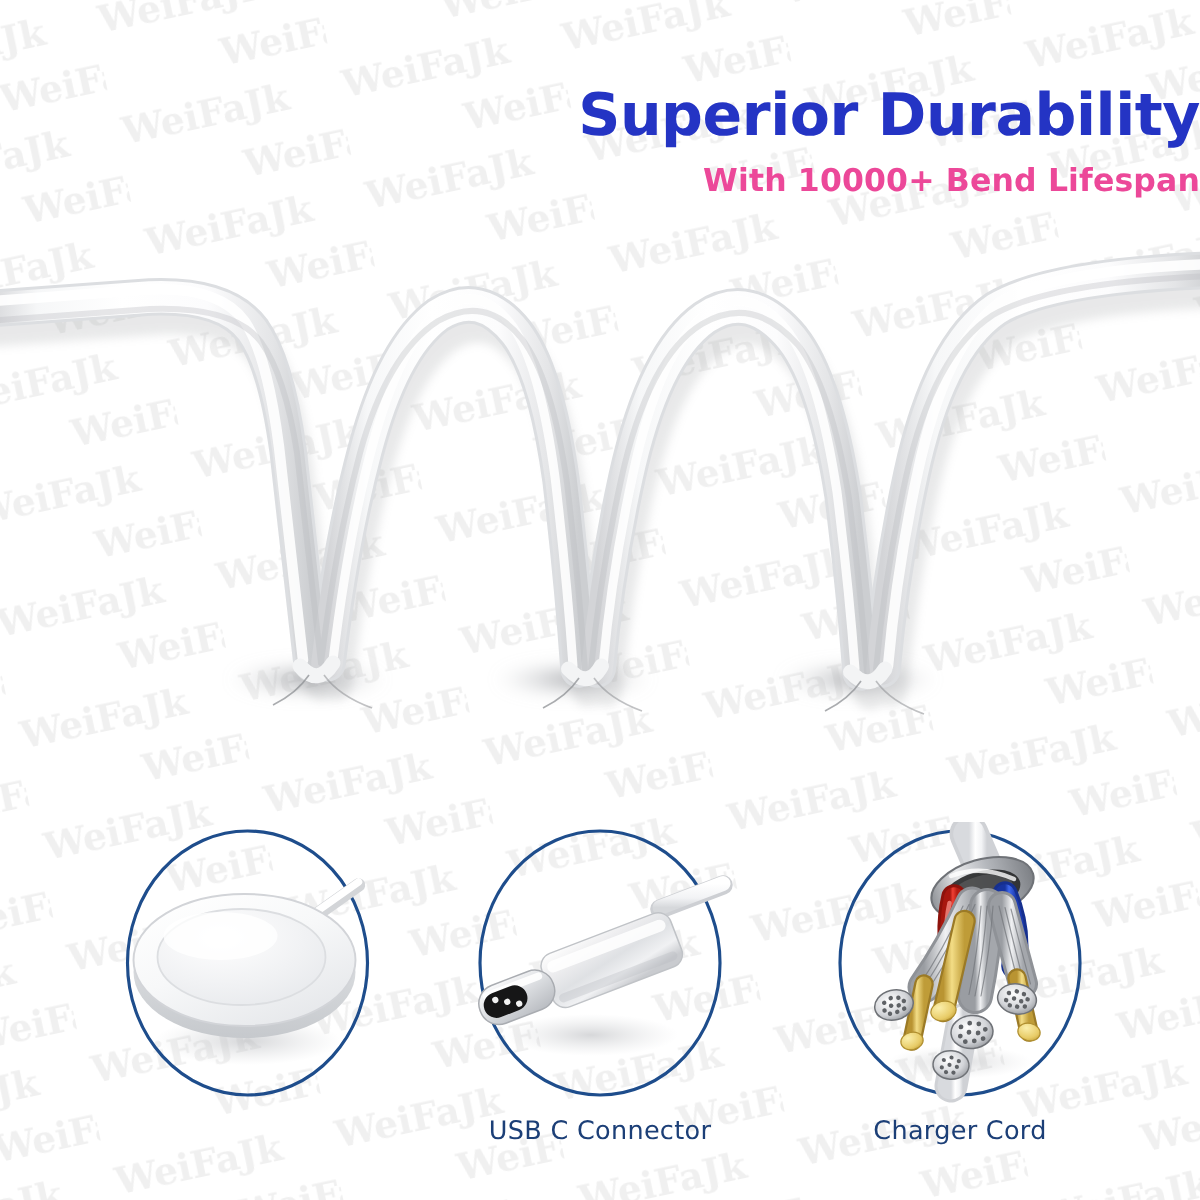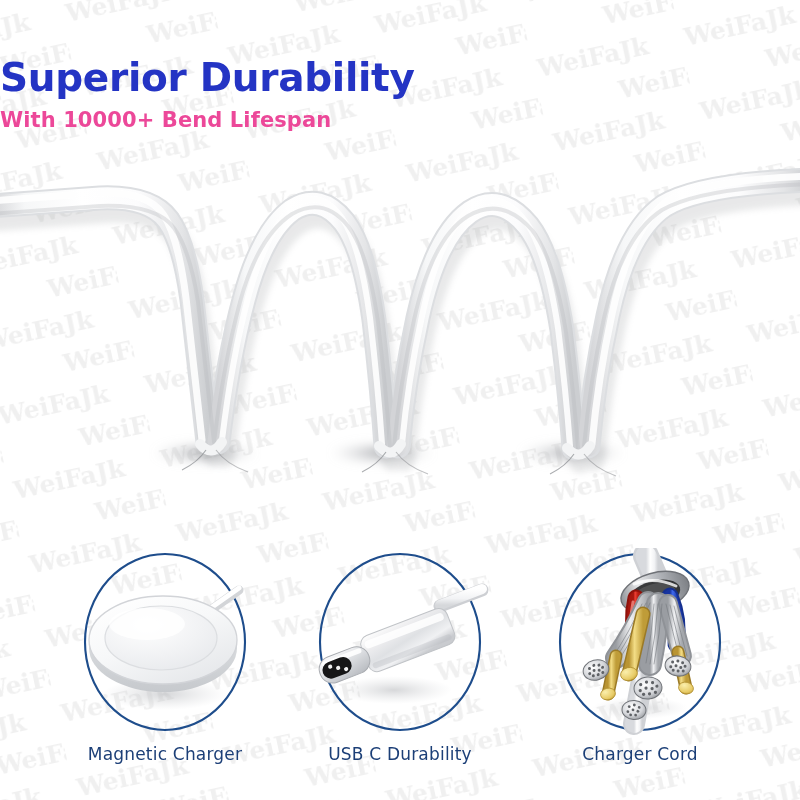--- a/index.html
+++ b/index.html
@@ -32,21 +32,21 @@
     opacity: 1;
   }
   #watermark svg { display: block; }
 
   
   .headings {
     position: absolute;
     left: 0;
     top: 58px;
     width: 800px;
-    text-align: left;
+    text-align: right;
     z-index: 6;
   }
   .title {
     margin: 0;
     font-family: "DejaVu Sans", sans-serif;
     font-size: 39px;
     font-weight: 700;
     letter-spacing: -0.3px;
     color: #2434c4;
     line-height: 1.05;
@@ -273,21 +273,20 @@
           <ellipse cx="108" cy="92" rx="74" ry="44" fill="url(#puckTop)"></ellipse>
 
           <ellipse cx="106" cy="90" rx="56" ry="32" fill="url(#puckInner)" opacity="0.95"></ellipse>
           <ellipse cx="106" cy="90" rx="56" ry="32" fill="none" stroke="#dcdee1" stroke-width="1.2"></ellipse>
 
           <ellipse cx="92" cy="76" rx="38" ry="16" fill="#ffffff" opacity="0.8"></ellipse>
 
           <ellipse cx="108" cy="92" rx="74" ry="44" fill="none" stroke="#d2d4d8" stroke-width="1.3"></ellipse>
         </svg>
       </div>
-      <div class="feature-label">Magnetic Charger</div>
     </div>
 
     <div class="feature feature-2">
       <div class="feature-badge">
         <svg width="220" height="188" viewBox="0 0 220 188" xmlns="http://www.w3.org/2000/svg">
           <defs>
             <linearGradient id="bodyGrad" x1="0.1" y1="0" x2="0.6" y2="1">
               <stop offset="0%" stop-color="#fdfdfd"></stop>
               <stop offset="28%" stop-color="#ededef"></stop>
               <stop offset="55%" stop-color="#dfe1e4"></stop>
@@ -332,21 +331,21 @@
             <rect x="29" y="85" width="42" height="5" rx="2.5" fill="#ffffff" opacity="0.9"></rect>
 
             <rect x="27" y="87" width="30" height="17" rx="8.5" ry="8.5" fill="#161617"></rect>
 
             <circle cx="36" cy="92" r="2.1" fill="#f2f2f2"></circle>
             <circle cx="43" cy="96" r="2.1" fill="#f2f2f2"></circle>
             <circle cx="50" cy="100" r="2.1" fill="#f2f2f2"></circle>
           </g>
         </svg>
       </div>
-      <div class="feature-label">USB C Durability</div>
+      <div class="feature-label">USB C Connector</div>
     </div>
 
     <div class="feature feature-3">
       <div class="feature-badge">
         <svg width="220" height="188" viewBox="0 0 220 188" xmlns="http://www.w3.org/2000/svg">
           <defs>
             <linearGradient id="jacketGrad" x1="0" y1="0" x2="1" y2="0">
               <stop offset="0%" stop-color="#d8dade"></stop>
               <stop offset="35%" stop-color="#ffffff"></stop>
               <stop offset="70%" stop-color="#f2f3f5"></stop>

